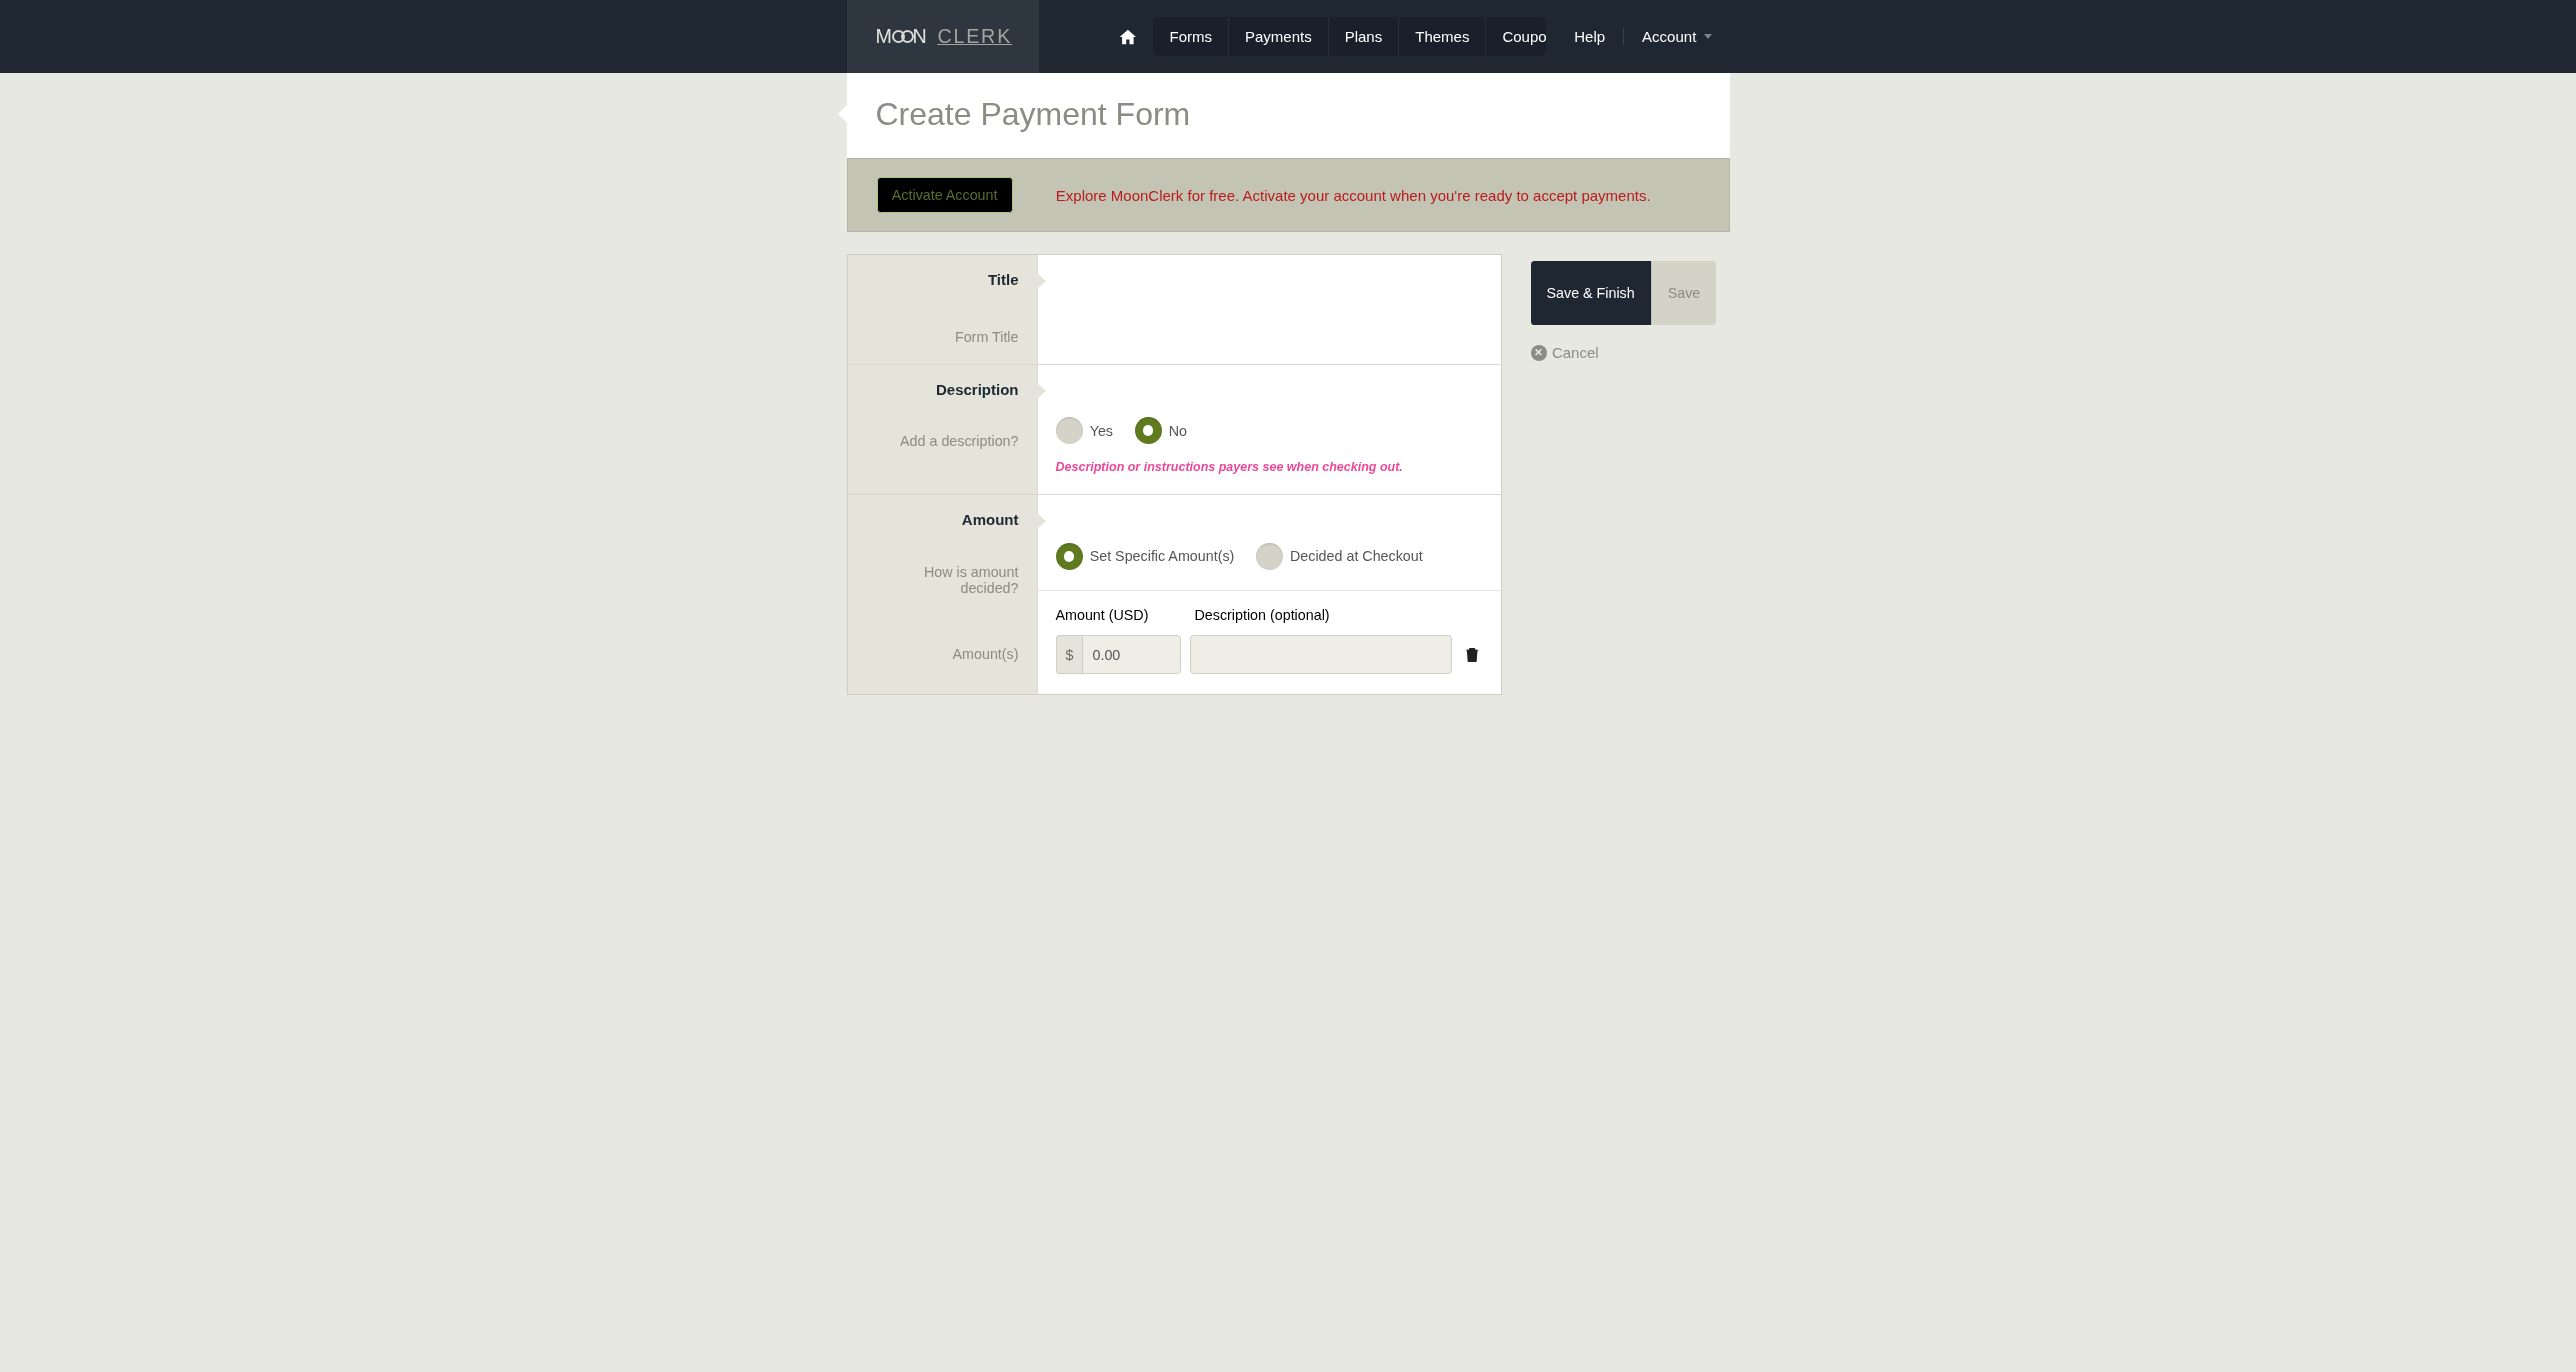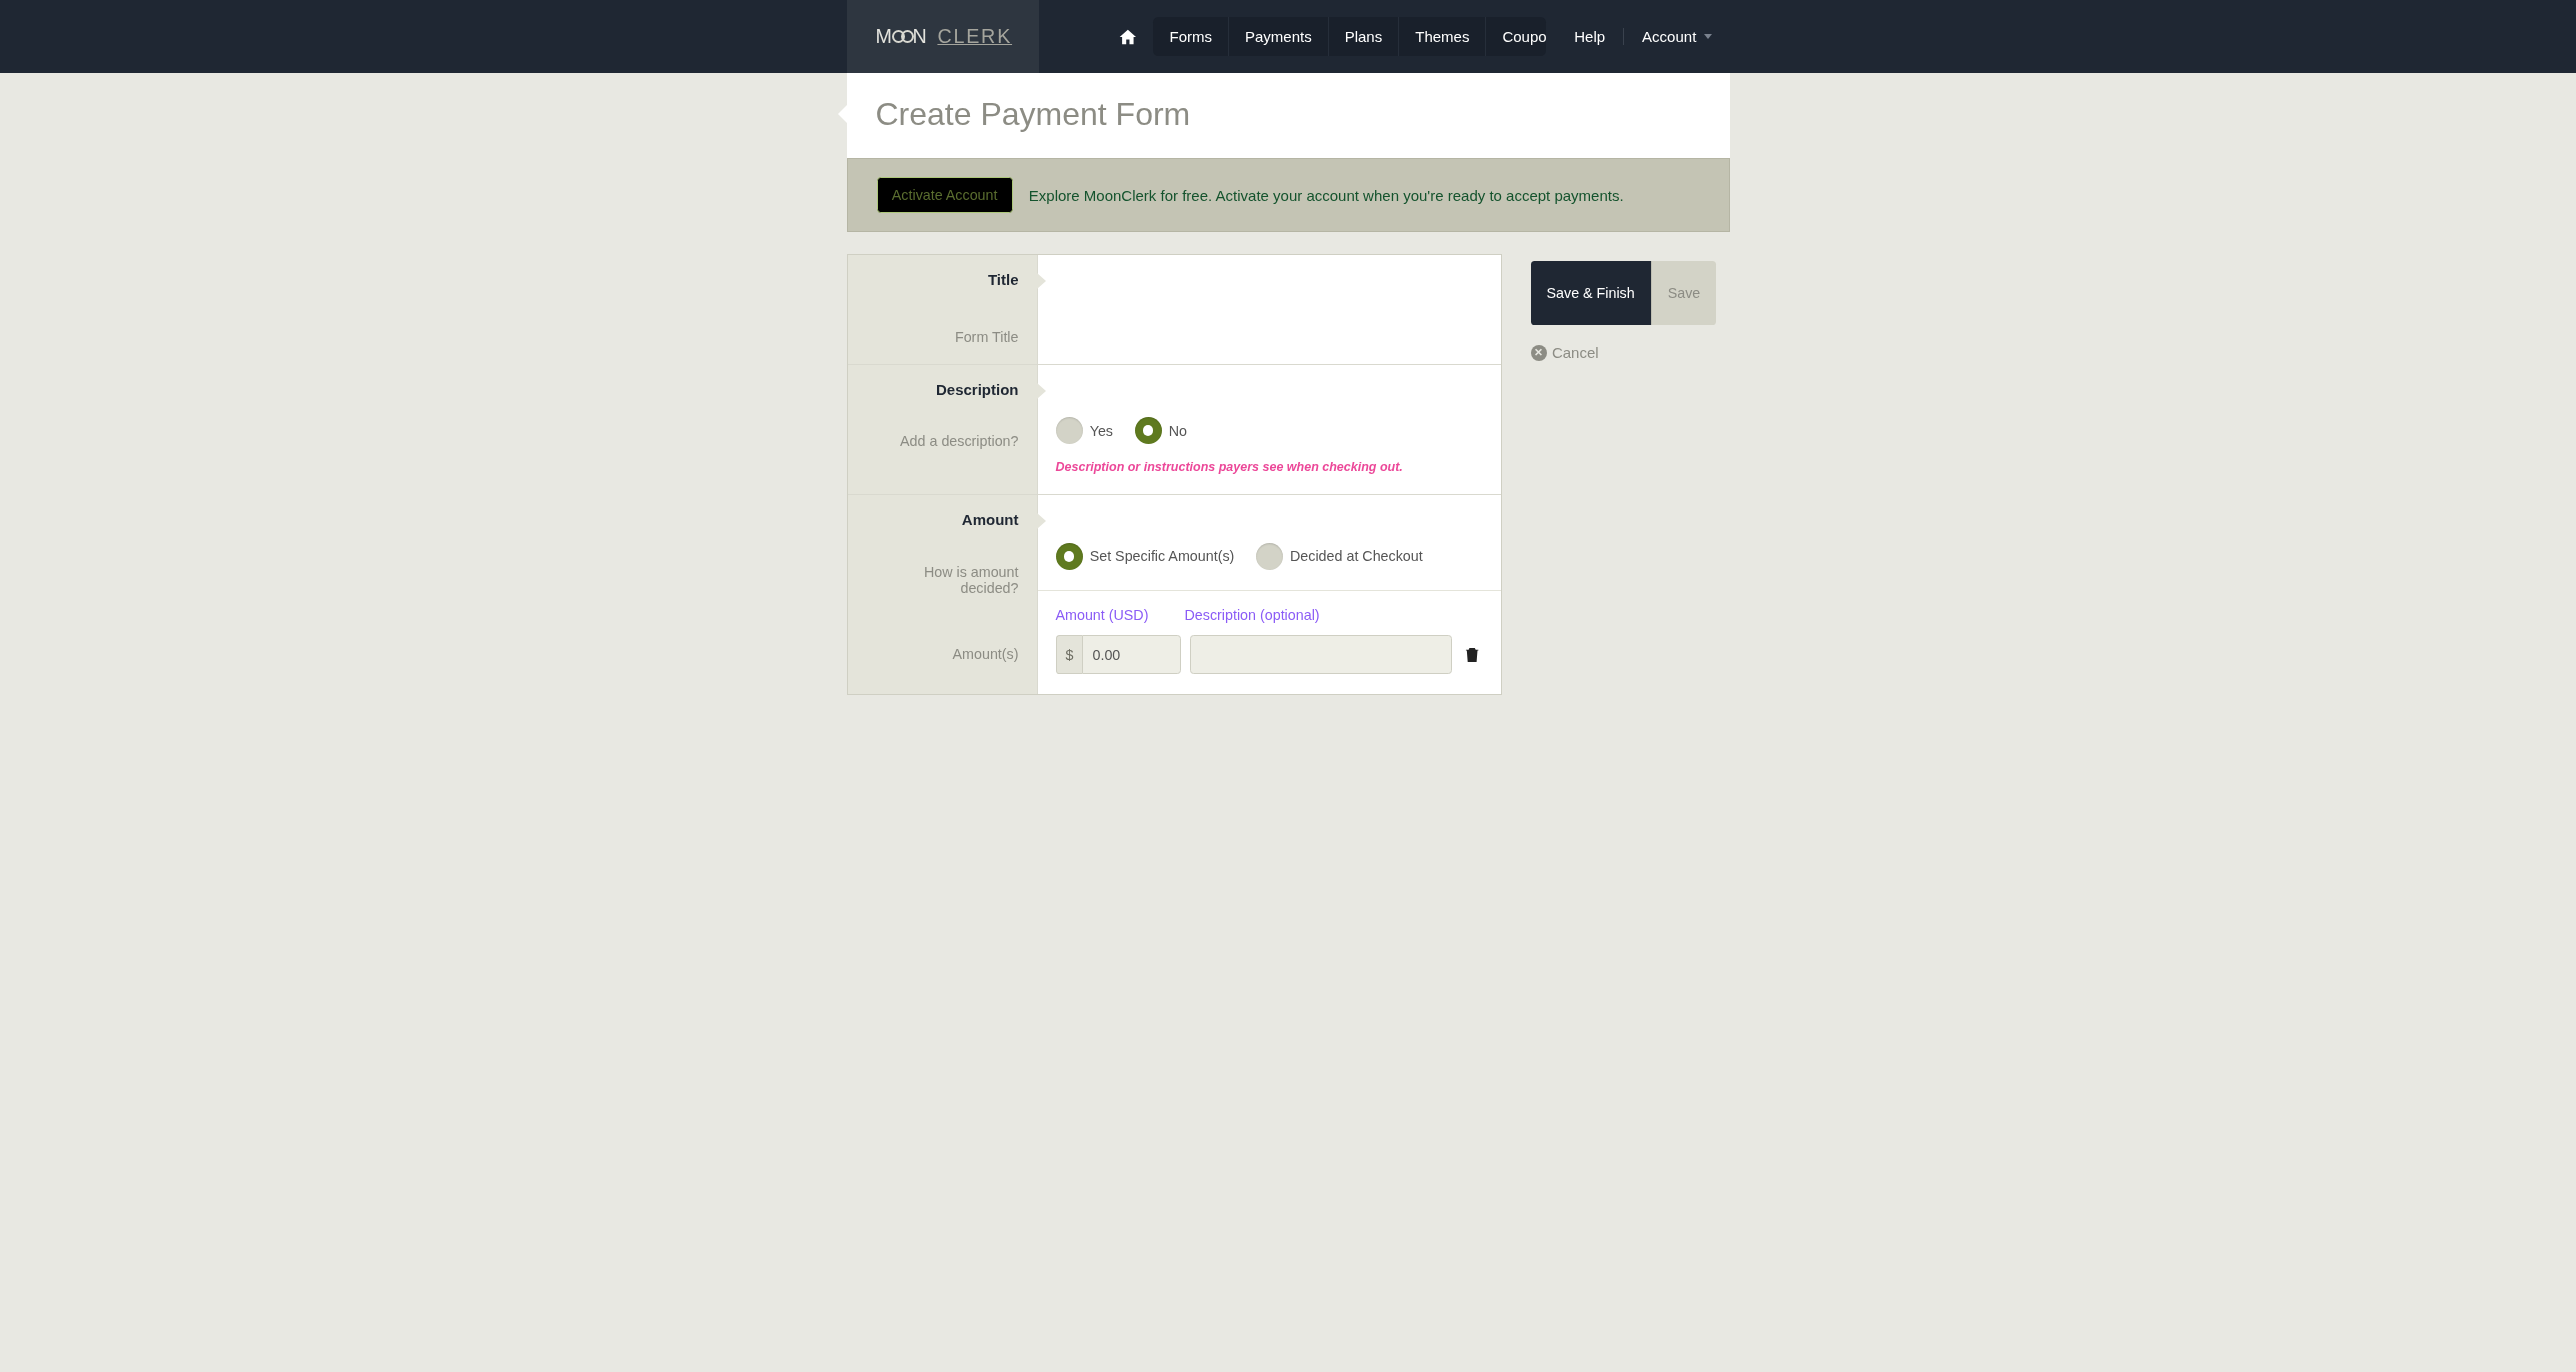--- a/index.html
+++ b/index.html
@@ -136,22 +136,23 @@
   .activate-btn {
     background: #000000;
     border: 0.9px solid #adc77a;
     color: #5a6d2f;
     padding: 9px 14.3px;
     border-radius: 3.6px;
     font-size: 14.3px;
     cursor: pointer;
   }
   .activation-text {
-    color: #14532d;
-    font-size: 15px;
+    color: #b91c1c;
+    font-size: 15px;
+    margin-left: 27px;
   }
 
   
   .layout {
     display: flex;
     gap: 29px;
     margin-top: 21.5px;
     align-items: flex-start;
   }
   .form-col {
@@ -259,22 +260,22 @@
   }
 
   
   .amount-subrow {
     border-top: 0.9px solid #e4e4da;
     margin: 19.7px -18px 0;
     padding: 16px 18px 0;
   }
   .amount-headers {
     display: flex;
-    gap: 4px;
-    color: #8b5cf6;
+    gap: 14px;
+    color: #000000;
     font-size: 14.3px;
     margin-bottom: 12.5px;
   }
   .col-amt { flex: 0 0 125px; }
   .col-desc { flex: 1; }
   .amount-input-row {
     display: flex;
     gap: 9px;
     align-items: center;
   }

